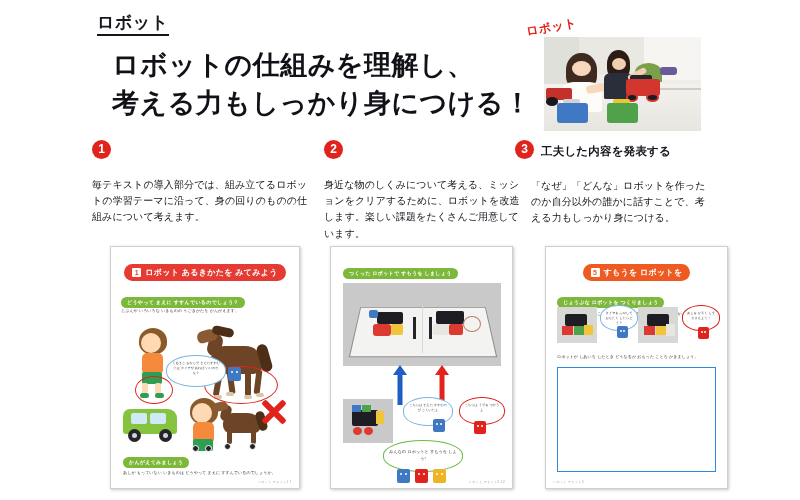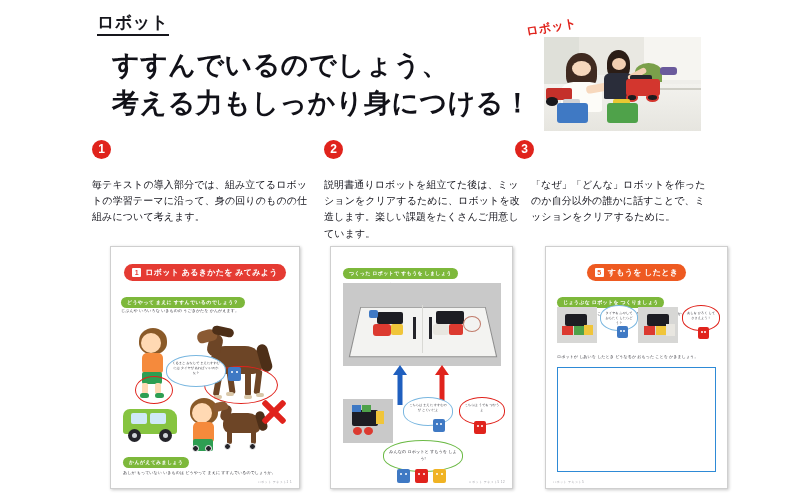--- a/index.html
+++ b/index.html
@@ -256,21 +256,21 @@
   .s3-photo { position:absolute; background:#d7d7d5; }
   #s3-answerbox {
     position:absolute; left:11px; top:120px; right:11px; bottom:16px;
     border:1.6px solid #2e8ad6; background:#ffffff;
   }
 </style>
 </head>
 <body>
 
 <div id="slide-heading">ロボット</div>
-<div id="main-title">すすんでいるのでしょう、
+<div id="main-title">ロボットの仕組みを理解し、
 考える力もしっかり身につける！</div>
 
 <div id="hero-photo-wrap">
   <div id="hero-photo">
     <div class="ph-wallL"></div>
     <div class="ph-wallM"></div>
     <div class="ph-wallR"></div>
     <div class="ph-table"></div>
     <div class="ph-tableline"></div>
     <div class="ph-green-arc"></div>
@@ -301,28 +301,29 @@
   <div class="col-head">
     <div class="num-badge">1</div>
   </div>
   <div class="col-body">毎テキストの導入部分では、組み立てるロボットの学習テーマに沿って、身の回りのものの仕組みについて考えます。</div>
 </div>
 
 <div class="col" id="col-2">
   <div class="col-head">
     <div class="num-badge">2</div>
   </div>
-  <div class="col-body">説明書通りロボットを組立てた後は、ミッションをクリアするために、ロボットを改造します。楽しい課題をたくさんご用意しています。</div>
+  <div class="col-body">身近な物のしくみについて考える、ミッションをクリアするために、ロボットを改造します。楽しい課題をたくさんご用意しています。</div>
 </div>
 
 <div class="col" id="col-3">
   <div class="col-head">
     <div class="num-badge">3</div>
-  </div>
-  <div class="col-body">「なぜ」「どんな」ロボットを作ったのか自分以外の誰かに話すことで、ミッションをクリアするために。</div>
+    <div class="col-title">工夫した内容を発表する</div>
+  </div>
+  <div class="col-body">「なぜ」「どんな」ロボットを作ったのか自分以外の誰かに話すことで、考える力もしっかり身につける。</div>
 </div>
 
 <div class="sheet" id="sheet-1">
   <div id="s1-head">
     <span class="pill pill-red"><span class="pill-num">1</span><span>ロボット あるきかたを みてみよう</span></span>
   </div>
   <div id="s1-greenbar">
     <span class="pill pill-green">どうやって まえに すすんでいるのでしょう？</span>
   </div>
   <div class="sheet-sub" id="s1-sub">じぶんや いろいろな いきものの うごきかたを かんがえます。</div>
@@ -464,21 +465,21 @@
   <div class="mascot yellow" style="position:absolute; left:102px; top:222px; width:13px; height:14px;">
     <span class="mascot-eye" style="left:3px;"></span>
       <span class="mascot-eye" style="right:3px;"></span>
   </div>
 
   <div class="footer-code">ロボット  テキスト5  12</div>
 </div>
 
 <div class="sheet" id="sheet-3">
   <div style="text-align:center; margin-top:14px;">
-    <span class="pill pill-orange"><span class="pill-num">5</span><span>すもうを したとき</span></span>
+    <span class="pill pill-orange"><span class="pill-num">5</span><span>すもうを ロボットを</span></span>
   </div>
   <div style="margin:9px 0 0 11px;">
     <span class="pill pill-green">じょうぶな ロボットを つくりましょう</span>
   </div>
   <div class="sheet-sub" style="margin:3px 11px 0 11px;">つよく ぶつかっても こわれない ロボットを つくる ほうほうを かんがえました。</div>
 
   <div class="s3-photo" style="left:11px; top:60px; width:40px; height:36px;">
     <div style="position:absolute; left:8px; top:7px; width:22px; height:12px; background:#1d1d23; border-radius:2px;"></div>
     <div style="position:absolute; left:5px; top:19px; width:11px; height:9px; background:#dc3a30;"></div>
     <div style="position:absolute; left:17px; top:19px; width:10px; height:9px; background:#4fa24a;"></div>

